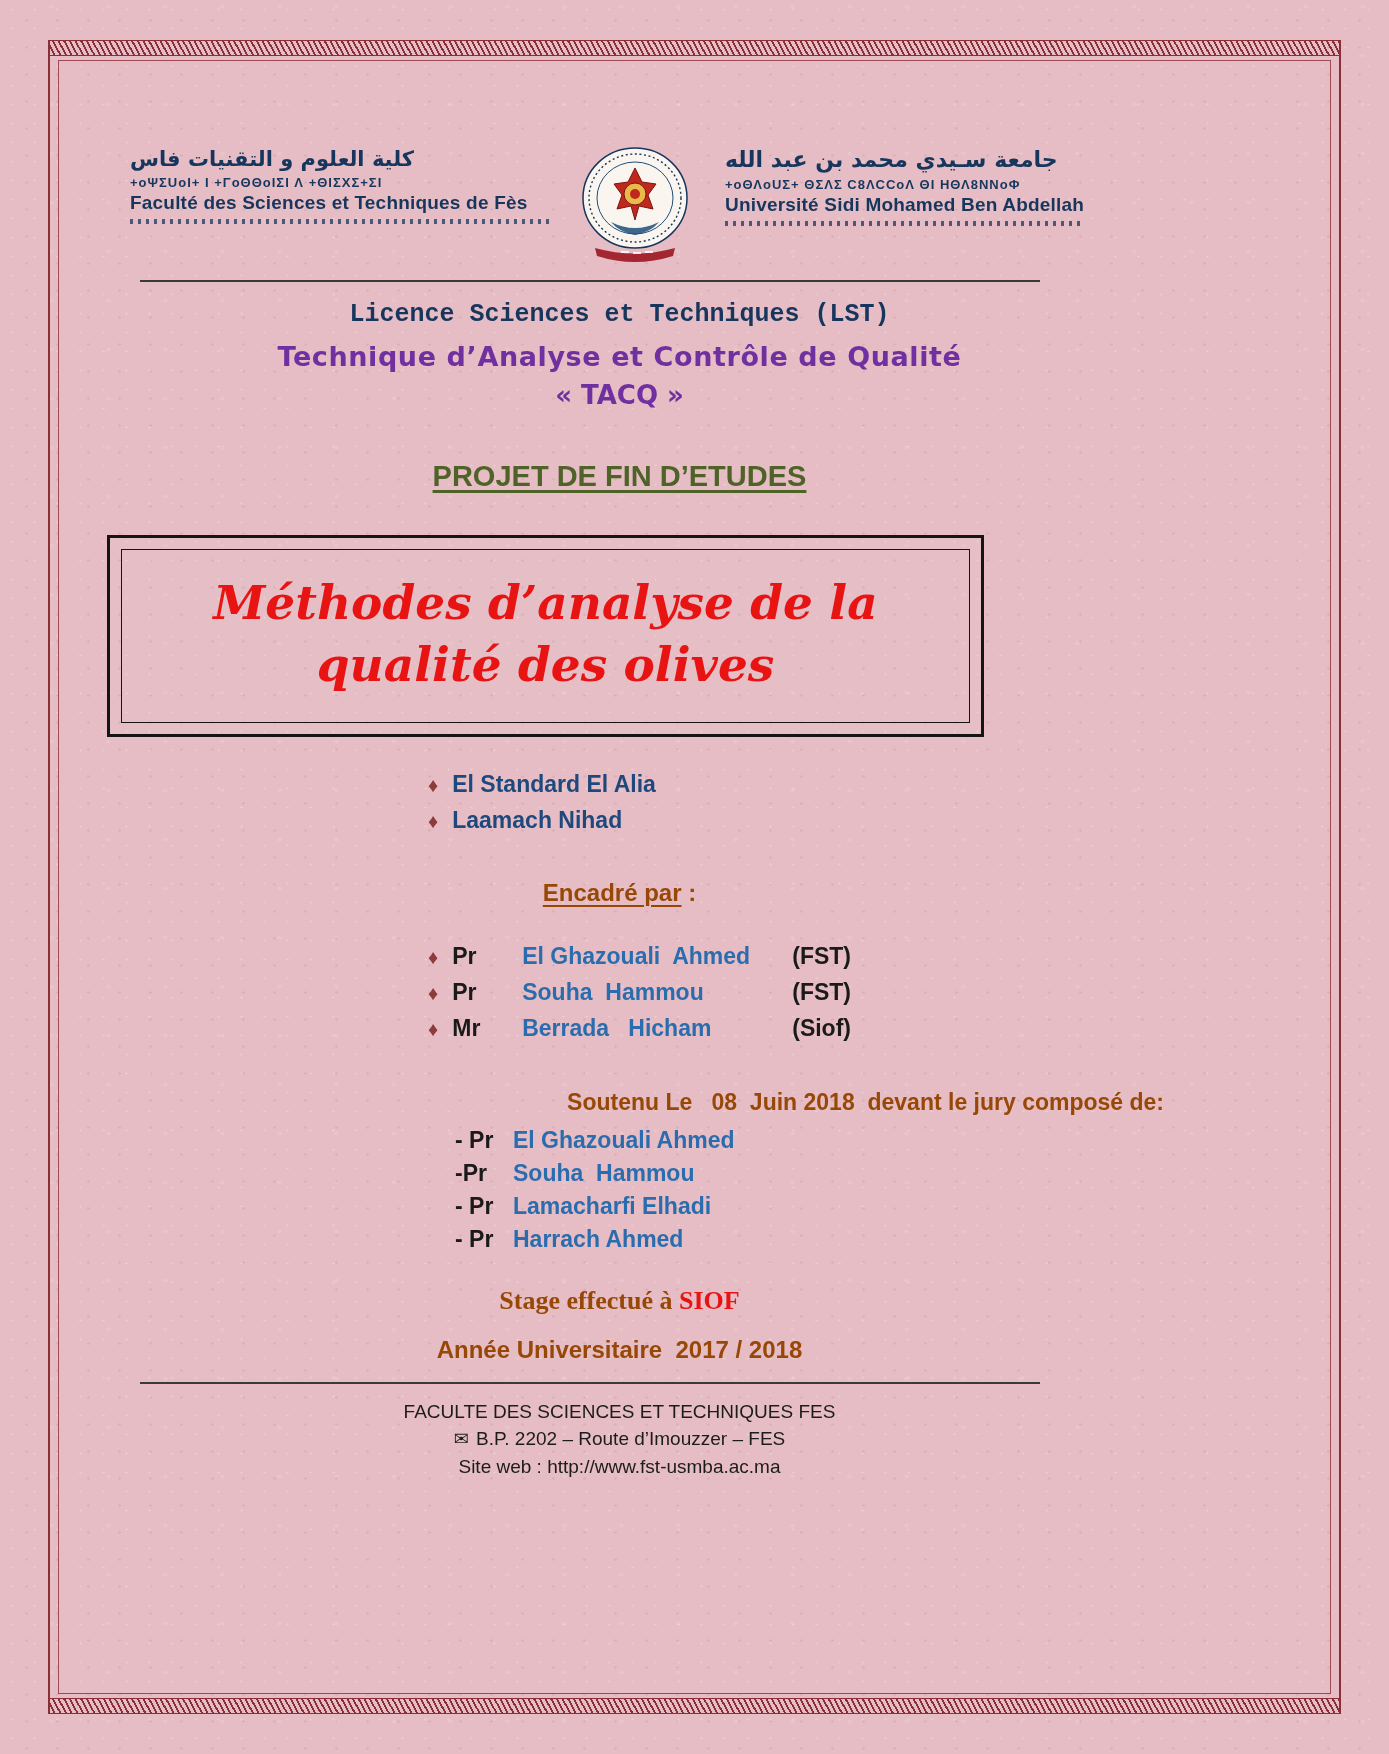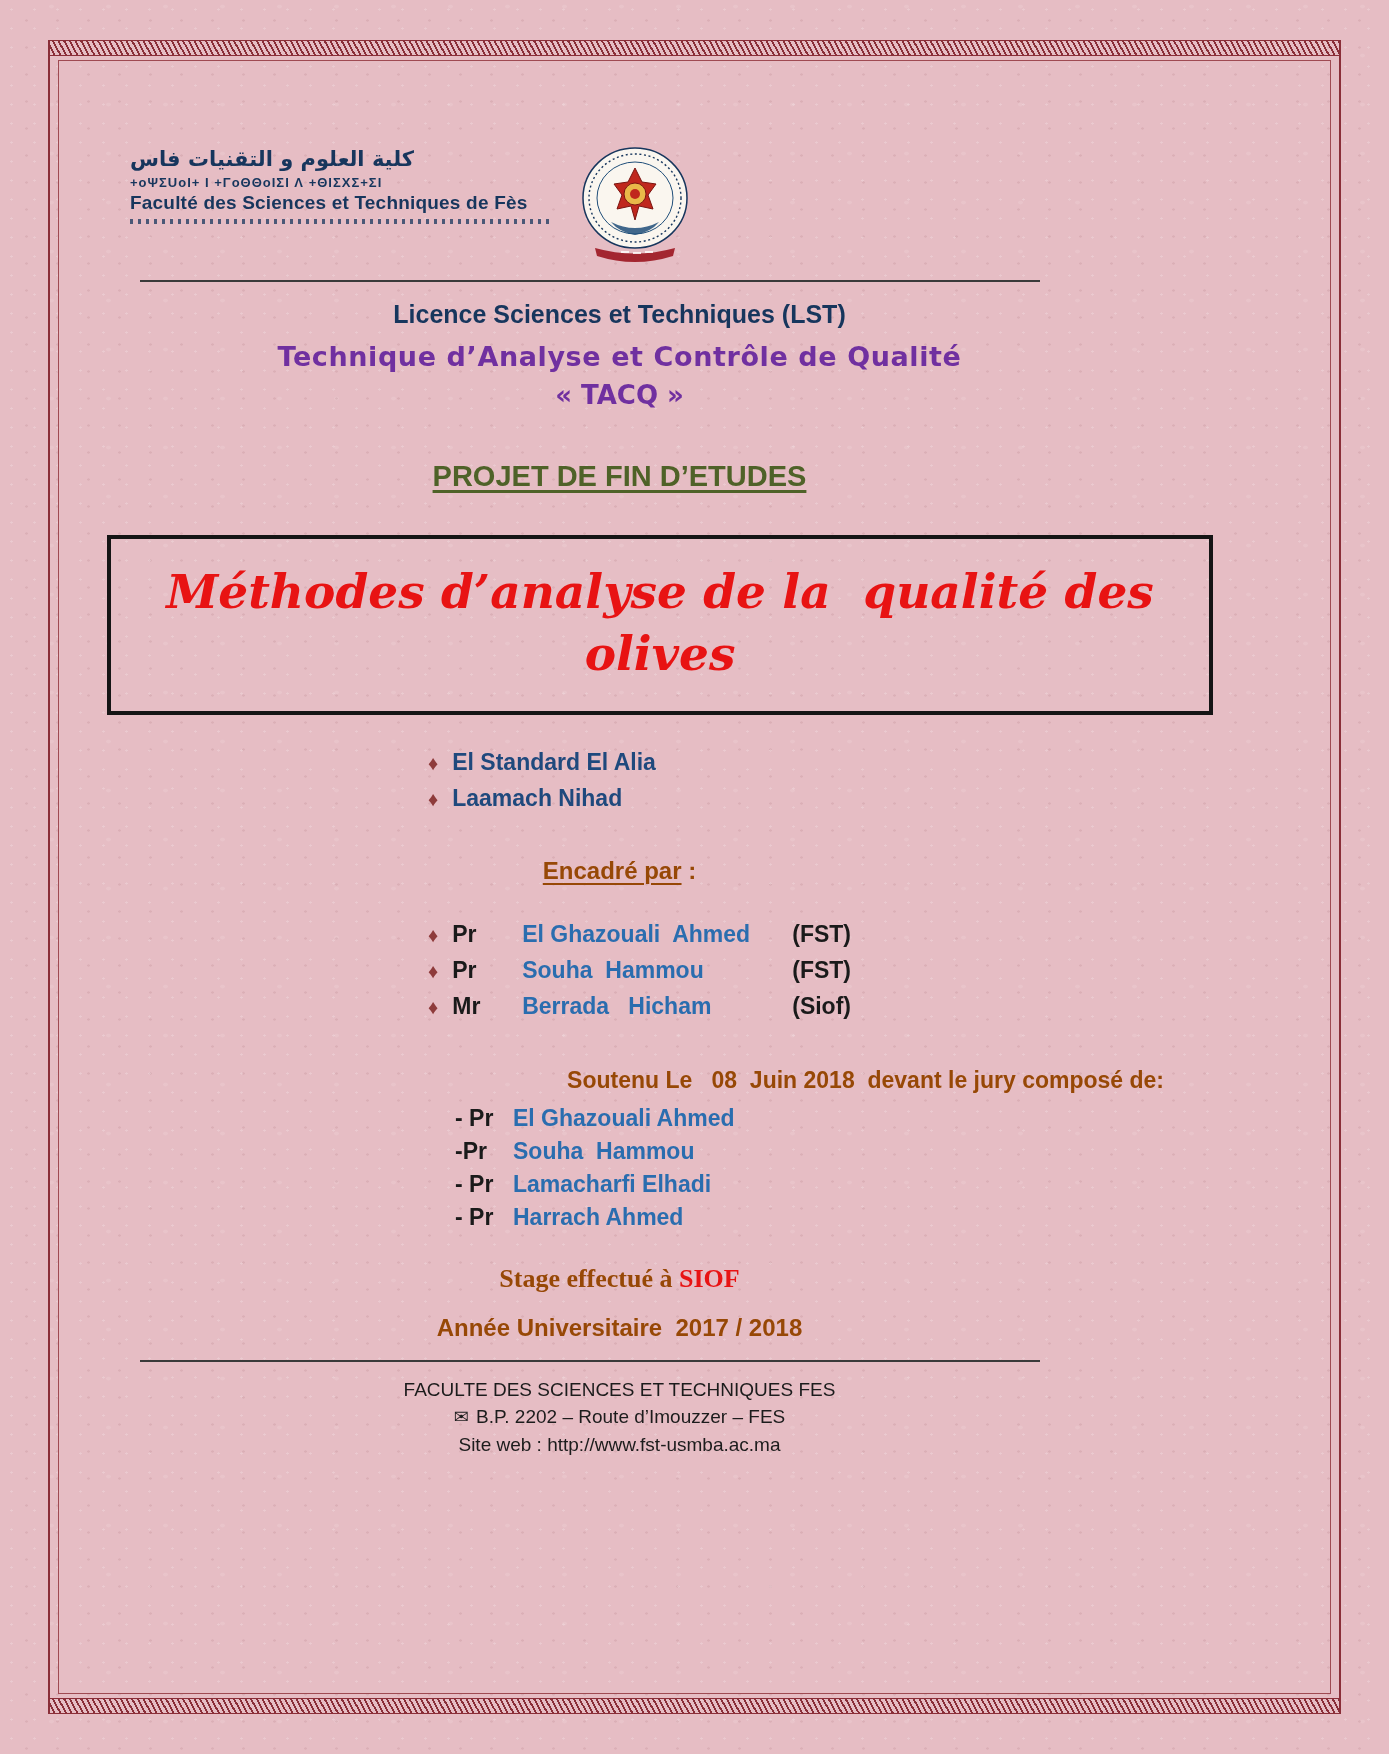--- a/index.html
+++ b/index.html
@@ -35,27 +35,27 @@
   .hdr-logo{width:140px;margin:0 15px 0 15px;}
   .hdr-right{width:360px;margin-left:5px;}
   .hdr-ar{font-family:"DejaVu Sans",sans-serif;font-size:21px;font-weight:bold;color:#17365d;direction:rtl;line-height:1.25;}
   .hdr-tf{font-size:13px;font-weight:bold;color:#17365d;letter-spacing:1px;margin-top:3px;}
   .hdr-fr{font-size:19px;font-weight:bold;color:#17365d;margin-top:2px;letter-spacing:.2px;}
   .squiggle{height:5px;margin-top:5px;
     background:repeating-linear-gradient(90deg,#17365d 0 3px, transparent 3px 8px);
     opacity:.75;}
   .rule{width:900px;border:0;border-top:2px solid #3a3a3a;margin:12px 0 0 65px;}
   
-  .lst{margin-top:18px;font-size:25px;font-weight:bold;color:#17365d;}
+  .lst{margin-top:18px;font-size:25px;font-weight:bold;color:#17365d;font-family:Liberation Mono, monospace;}
   .tacq-line{margin-top:12px;font-size:27px;font-weight:bold;color:#7030a0;letter-spacing:.6px;font-family:"DejaVu Sans",sans-serif;}
   .tacq{margin-top:8px;font-size:26px;font-weight:bold;color:#7030a0;font-family:"DejaVu Sans",sans-serif;}
   .projet{margin-top:50px;font-size:29px;font-weight:bold;color:#4f6228;}
   .projet span{text-decoration:underline;text-decoration-thickness:2.5px;text-underline-offset:4px;}
   
-  .title-box{margin:42px 0 0 32px;width:1106px;border:3px solid #151515;padding:0;box-sizing:border-box;background:rgba(255,255,255,0.02);}
+  .title-box{margin:42px 0 0 32px;width:877px;border:3px solid #151515;padding:11px;box-sizing:border-box;background:rgba(255,255,255,0.02);}
   .title-box-inner{border:1.5px solid #151515;padding:22px 26px 26px 26px;}
   .title-text{font-family:"DejaVu Serif",serif;font-style:italic;font-weight:bold;
     font-size:47px;line-height:1.32;color:#e81313;}
   
   .sec-head{margin-top:40px;font-size:24px;font-weight:bold;color:#974806;}
   .sec-head .u{text-decoration:underline;text-decoration-thickness:2px;text-underline-offset:4px;}
   
   .students{margin:30px 0 0 353px;text-align:left;}
   .student-row{display:flex;align-items:baseline;line-height:35px;}
   .bullet{color:#8e3b3b;font-size:20px;margin-right:14px;}
@@ -109,20 +109,26 @@
           <circle cx="70" cy="48" r="11" fill="#e9b949" stroke="#7a1410" stroke-width="1"></circle>
           <circle cx="70" cy="48" r="5" fill="#c0271d"></circle>
           <path d="M46 76 Q70 88 94 76 Q86 86 70 89 Q54 86 46 76 Z" fill="#1f4e79" opacity="0.85"></path>
           <path d="M30 102 Q70 113 110 102 L108 110 Q70 122 32 110 Z" fill="#a32630"></path>
           <rect x="56" y="105" width="8" height="2" fill="#ffffff" opacity="0.8"></rect>
           <rect x="68" y="106" width="8" height="2" fill="#ffffff" opacity="0.8"></rect>
           <rect x="80" y="105" width="8" height="2" fill="#ffffff" opacity="0.8"></rect>
         </svg>
       </div>
 
+      <div class="hdr-right">
+        <div class="hdr-ar" style="font-size:22px;">جامعة سـيدي محمد بن عبد الله</div>
+        <div class="hdr-tf">+oΘΛoUΣ+ ΘΣΛΣ C8ΛCCoΛ ΘI ΗΘΛ8ΝΝoΦ</div>
+        <div class="hdr-fr">Université Sidi Mohamed Ben Abdellah</div>
+        <div class="squiggle"></div>
+      </div>
     </div>
 
     <hr class="rule">
 
     <div class="lst">Licence Sciences et Techniques (LST)</div>
     <div class="tacq-line">Technique d’Analyse et Contrôle de Qualité</div>
     <div class="tacq">« TACQ »</div>
 
     <div class="projet"><span>PROJET DE FIN D’ETUDES</span></div>
 

